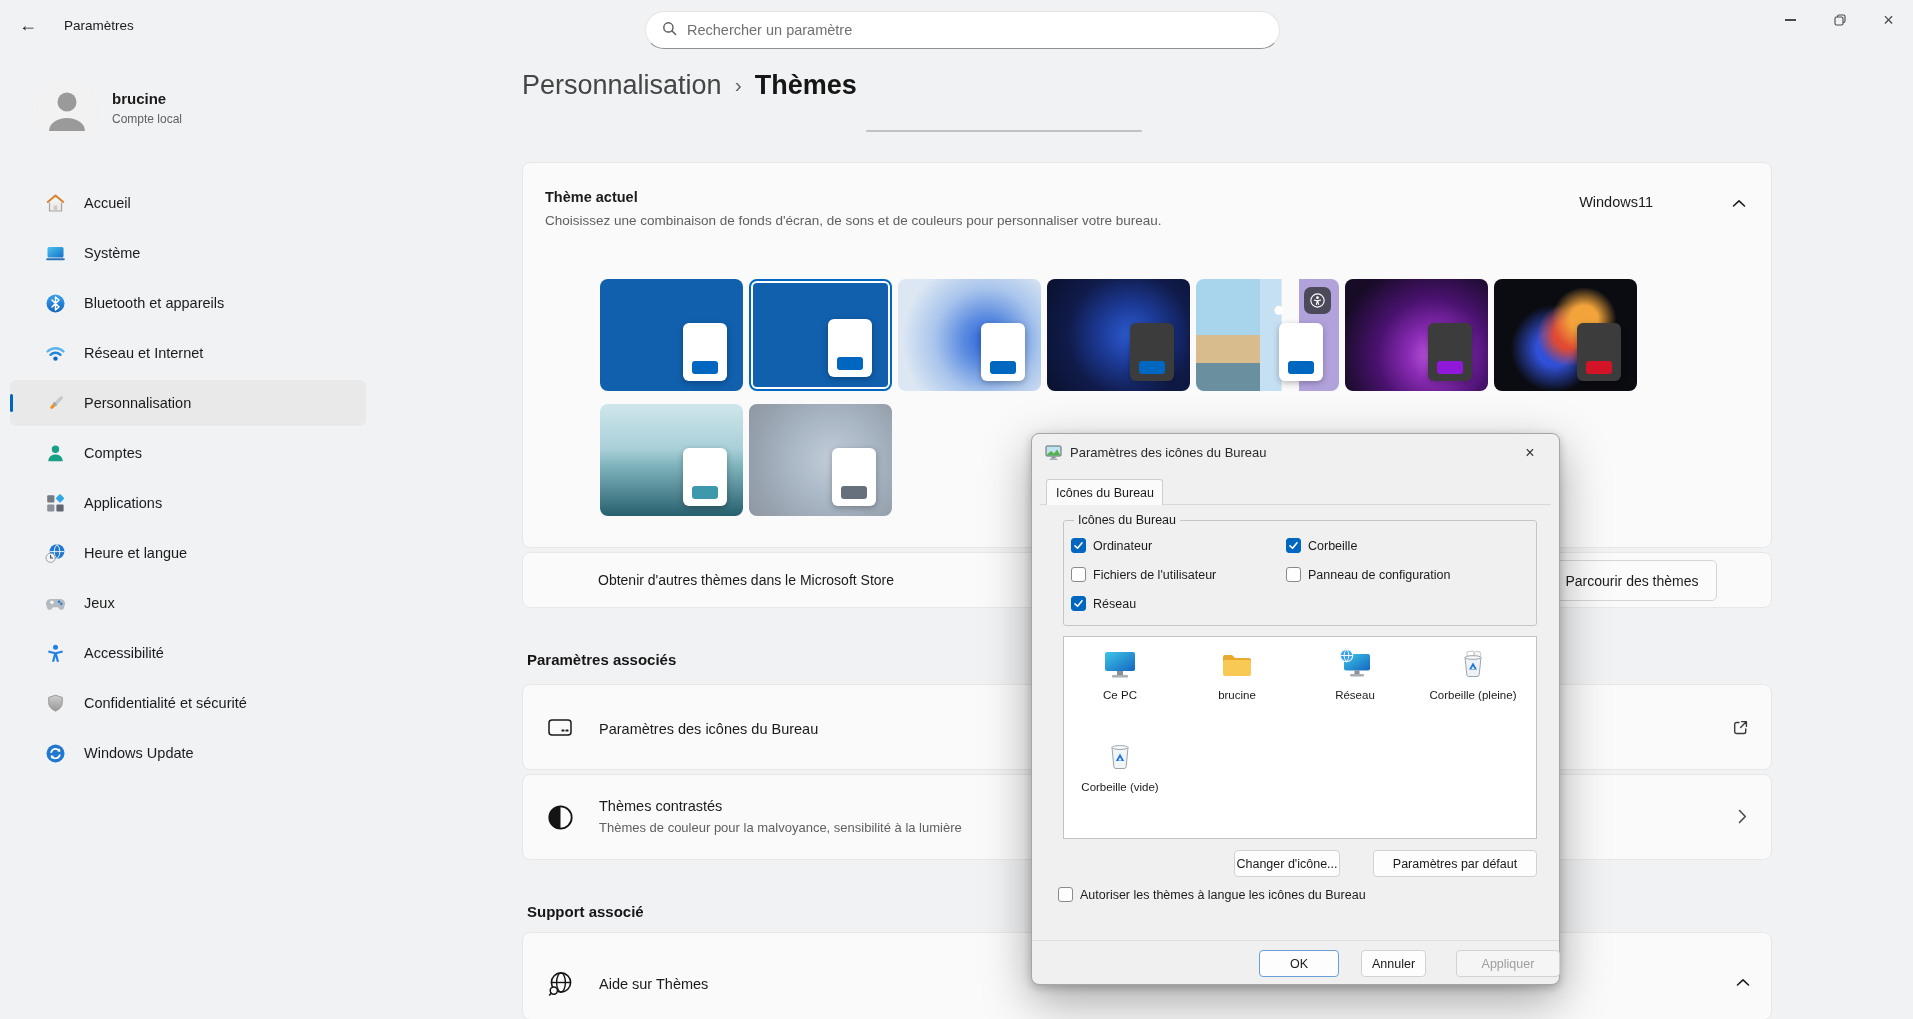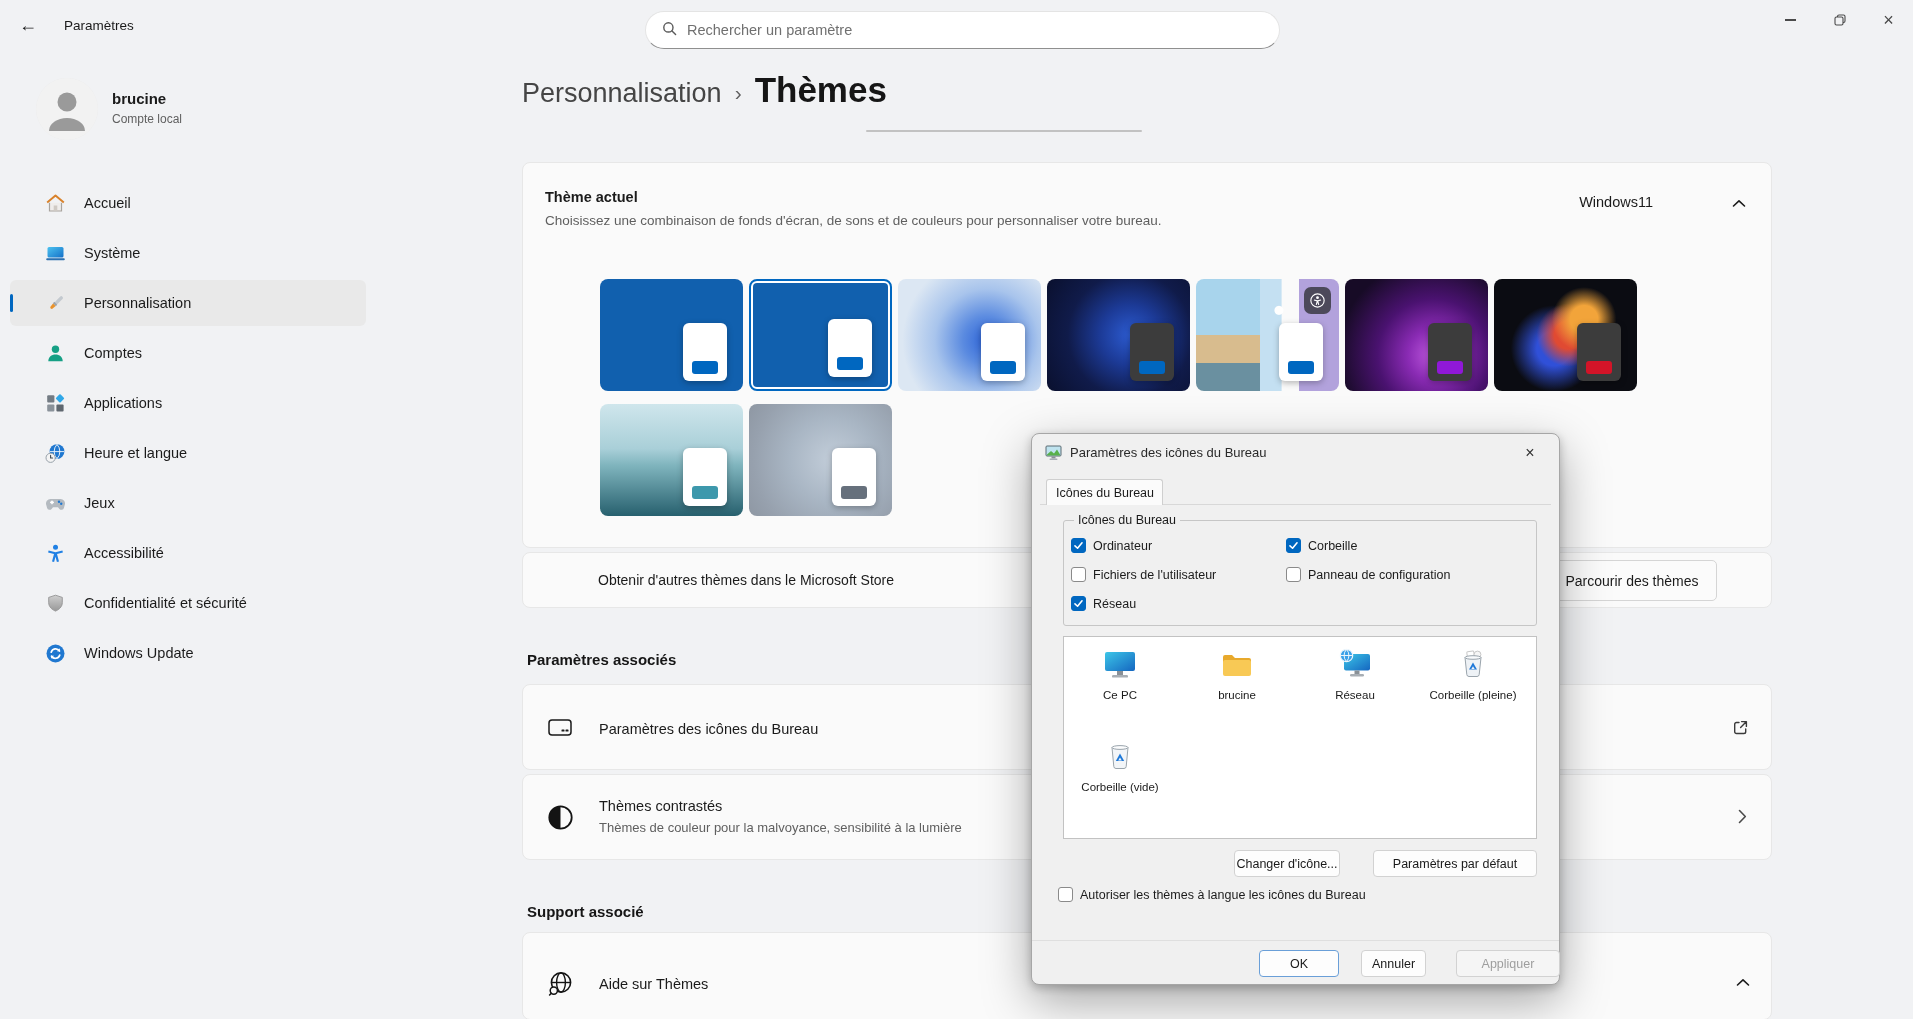--- a/index.html
+++ b/index.html
@@ -32,21 +32,21 @@
               padding-left:34px; gap:18px; font-size:14.5px; color:#1b1b1b; cursor:pointer; }
   .nav-item.selected { background:#e9e9e9; }
   .nav-item.selected::before { content:""; position:absolute; left:0; top:14px; width:3px; height:18px;
                                border-radius:2px; background:#0067c0; }
   .nav-ico { width:22px; height:22px; display:flex; align-items:center; justify-content:center; flex:0 0 22px; }
 
   
   .breadcrumb { position:absolute; left:522px; top:70px; display:flex; align-items:baseline; gap:13px; }
   .bc-parent { font-size:27px; color:#454545; }
   .bc-sep { font-size:21px; color:#5f5f5f; position:relative; top:-2px; }
-  .bc-current { font-size:35px; font-weight:700; color:#161616; }
+  .bc-current { font-size:27px; font-weight:700; color:#161616; }
   .stray-divider { position:absolute; left:866px; top:130px; width:276px; height:2px; background:#c2c2c2; border-radius:1px; }
 
   .card { position:absolute; background:#fafafa; border:1px solid #e7e7e7; border-radius:8px; }
   .theme-card { left:522px; top:162px; width:1250px; height:386px; }
   .tc-title { position:absolute; left:22px; top:26px; font-size:14.5px; font-weight:700; }
   .tc-sub { position:absolute; left:22px; top:50px; font-size:13.5px; color:#5f5f5f; }
   .tc-value { position:absolute; right:118px; top:31px; font-size:14.5px; color:#1b1b1b; }
   .tc-chev { position:absolute; right:20px; top:28px; width:24px; height:24px; display:flex; align-items:center; justify-content:center; }
 
   .thumbs { position:absolute; left:77px; top:116px; width:1100px; }
@@ -187,20 +187,45 @@
                 <stop offset="0" stop-color="#4cc2f0"></stop>
                 <stop offset="1" stop-color="#1470c8"></stop>
               </linearGradient>
             </defs>
             <rect x="2.5" y="4" width="16" height="10.5" rx="1.5" fill="url(#gSys)"></rect>
             <rect x="1.2" y="15.2" width="18.6" height="2" rx="1" fill="#2a6fb0"></rect>
           </svg>
         </span>
       <span>Système</span>
     </div>
+    <div class="nav-item">
+      <span class="nav-ico">
+          <svg width="21" height="21" viewBox="0 0 21 21">
+            <defs>
+              <linearGradient id="gBt" x1="0" y1="0" x2="0" y2="1">
+                <stop offset="0" stop-color="#3ba0ec"></stop>
+                <stop offset="1" stop-color="#1266c0"></stop>
+              </linearGradient>
+            </defs>
+            <circle cx="10.5" cy="10.5" r="9" fill="url(#gBt)"></circle>
+            <path d="M7 7 L14 14 L10.5 17 V4 L14 7 L7 14" fill="none" stroke="#fff" stroke-width="1.5" stroke-linejoin="round" stroke-linecap="round"></path>
+          </svg>
+        </span>
+      <span>Bluetooth et appareils</span>
+    </div>
+    <div class="nav-item">
+      <span class="nav-ico">
+          <svg width="21" height="21" viewBox="0 0 21 21">
+            <path d="M2.5 8.5 a11.5 11.5 0 0 1 16 0" fill="none" stroke="#5cb4ec" stroke-width="2.4" stroke-linecap="round"></path>
+            <path d="M5.5 11.8 a7 7 0 0 1 10 0" fill="none" stroke="#2286dc" stroke-width="2.4" stroke-linecap="round"></path>
+            <circle cx="10.5" cy="15.6" r="2.2" fill="#1266c0"></circle>
+          </svg>
+        </span>
+      <span>Réseau et Internet</span>
+    </div>
     <div class="nav-item selected">
       <span class="nav-ico">
           <svg width="21" height="21" viewBox="0 0 21 21">
             <g transform="rotate(45 10.5 10.5)">
               <rect x="8.9" y="0.8" width="3.4" height="9.6" rx="1.6" fill="#c3c9cf"></rect>
               <rect x="8.5" y="10.2" width="4.2" height="2" fill="#9aa2aa"></rect>
               <path d="M8.8 12.2 h3.6 l-0.4 4.2 a1.5 1.5 0 0 1-2.8 0 z" fill="#e8922c"></path>
             </g>
           </svg>
         </span>

